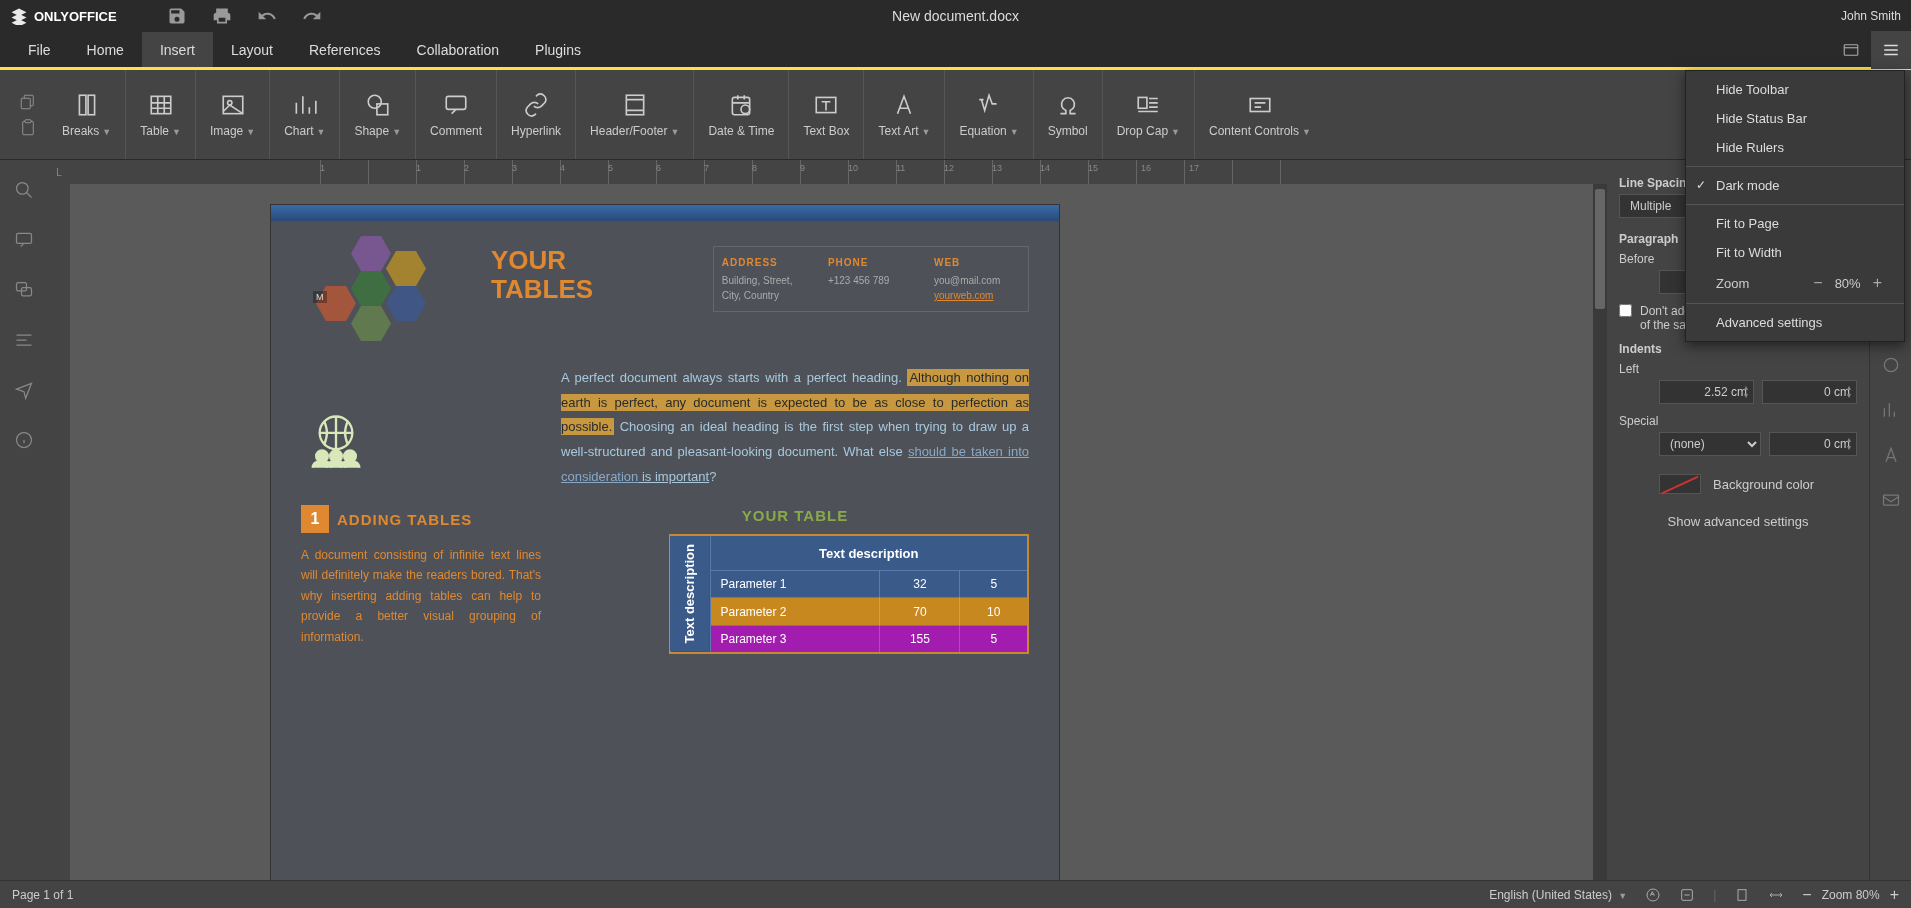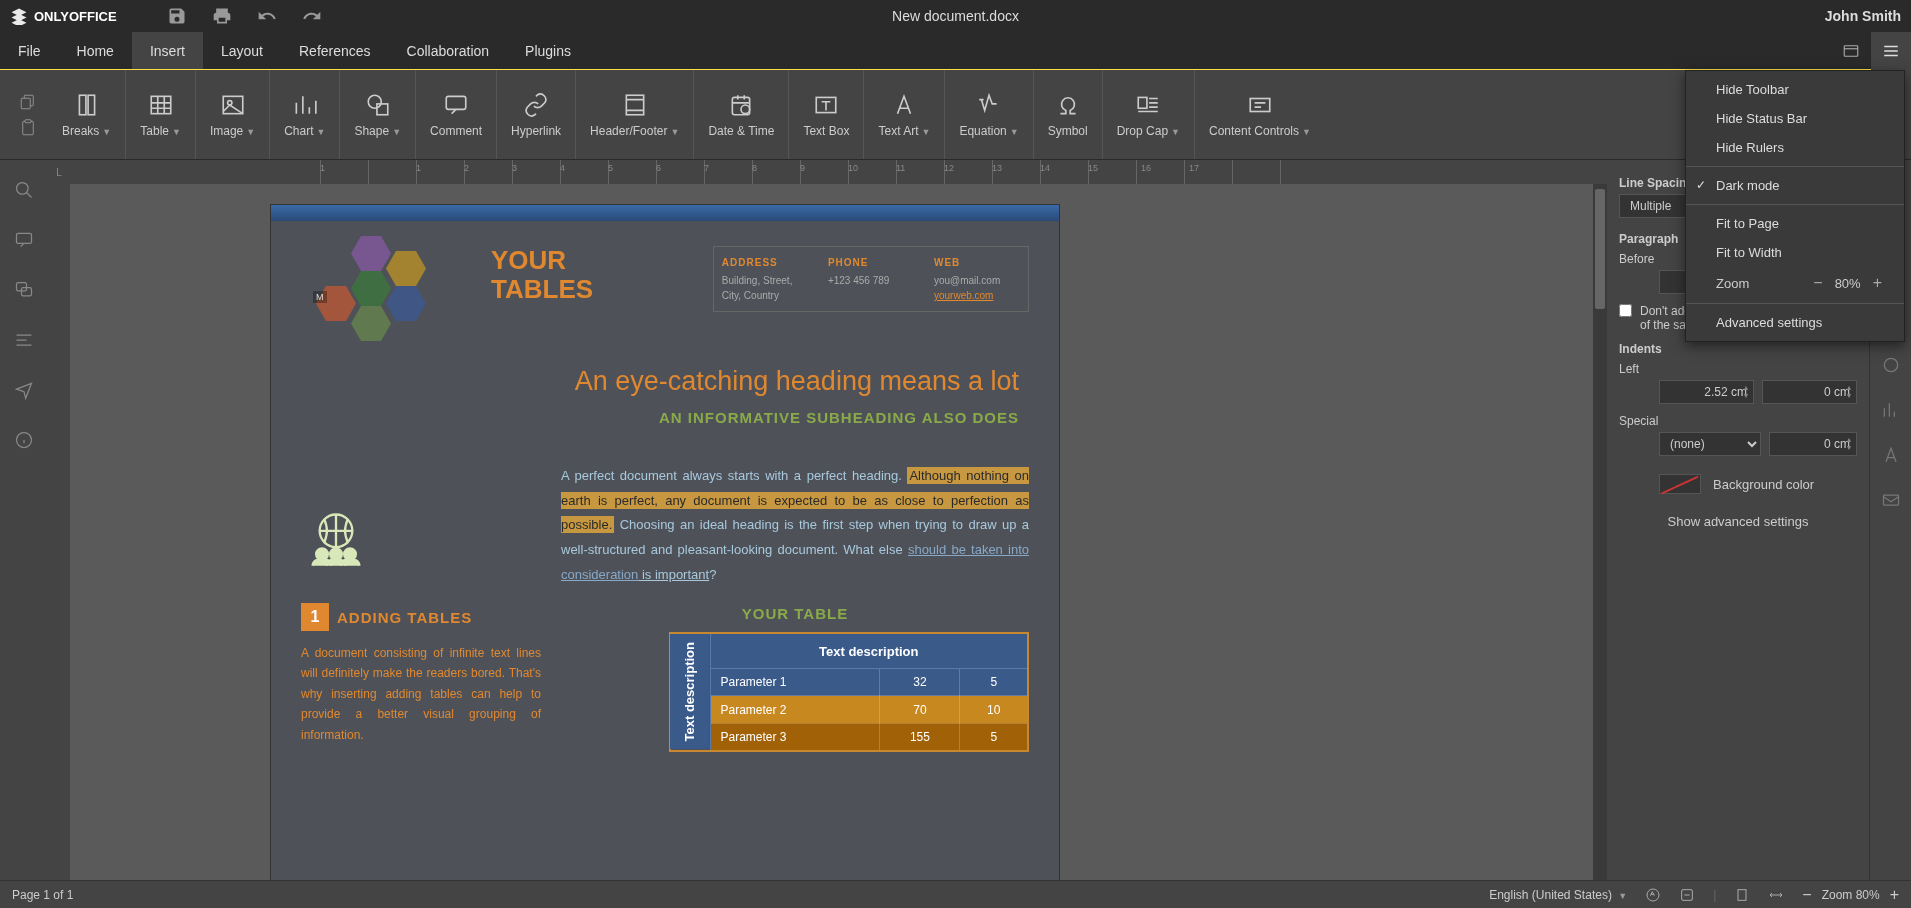--- a/index.html
+++ b/index.html
@@ -2,22 +2,22 @@
 <html><head>
 <meta charset="utf-8">
 <style>
 * { margin: 0; padding: 0; box-sizing: border-box; font-family: Arial, sans-serif; }
 body { background: #404040; color: #ccc; width: 1911px; height: 908px; overflow: hidden; position: relative; transform-origin: top left; }
 .title-bar { height: 32px; background: #2a2a2a; display: flex; align-items: center; padding: 0 10px; }
 .logo { color: #fff; font-weight: bold; font-size: 13px; display: flex; align-items: center; gap: 6px; }
 .title-icons { display: flex; gap: 25px; margin-left: 50px; }
 .title-icons svg { width: 20px; height: 20px; fill: #999; cursor: pointer; }
 .doc-title { position: absolute; left: 50%; transform: translateX(-50%); color: #ddd; font-size: 14px; }
-.user-name { margin-left: auto; color: #ddd; font-size: 14px; font-weight: bold; }
-.menu-bar { height: 38px; background: #2a2a2a; display: flex; align-items: center; border-bottom: 1px solid #fde047; }
+.user-name { margin-left: auto; color: #ddd; font-size: 12px; }
+.menu-bar { height: 38px; background: #2a2a2a; display: flex; align-items: center; padding-left: 10px; border-bottom: 3px solid #fde047; }
 .menu-item { padding: 0 18px; height: 100%; display: flex; align-items: center; font-size: 14px; color: #ddd; cursor: pointer; }
 .menu-item.active { background: #444; }
 .menu-right { margin-left: auto; display: flex; }
 .menu-right-icon { width: 40px; height: 38px; display: flex; align-items: center; justify-content: center; cursor: pointer; }
 .menu-right-icon.active { background: #444; }
 .ribbon { height: 90px; background: #444; display: flex; align-items: center; padding: 0 8px; border-bottom: 1px solid #2a2a2a; }
 .ribbon-left { width: 40px; display: flex; flex-direction: column; gap: 8px; align-items: center; justify-content: center; height: 100%; }
 .ribbon-left svg { width: 18px; height: 18px; fill: #aaa; cursor: pointer;}
 .ribbon-group { display: flex; flex-direction: column; align-items: center; justify-content: center; height: 100%; padding: 0 14px; border-right: 1px solid #555; cursor:pointer;}
 .ribbon-group:last-child { border-right: none; }
@@ -57,21 +57,21 @@
 .body-text { color: #a8c8dd; font-size: 13px; line-height: 1.9; text-align: justify; }
 .hl { background: #c89840; color: #2a2a2a; padding: 1px 2px; }
 .strike { text-decoration: line-through; color: #88a8c8;}
 .under { text-decoration: underline; }
 .table-title { color: #8aaa4a; font-size: 15px; font-weight: bold; text-align: center; margin: 18px 0 10px; letter-spacing: 1px;}
 .doc-table { border: 2px solid #c88830; border-collapse: collapse; margin-left: auto; width: 360px;}
 .doc-table th { background: #3a5a8a; color: #fff; padding: 8px; font-size: 13px; border: 1px solid #5a7aaa;}
 .doc-table td { padding: 5px 10px; font-size: 12px; text-align: center; border: 1px solid rgba(255,255,255,0.2);}
 .row-blue { background: #3a5a8a; color: #fff; }
 .row-gold { background: #c88820; color: #fff; }
-.row-green { background: #a16207; color: #fff; }
+.row-green { background: #a21caf; color: #fff; }
 .row-label-cell { background: #4a4a4a; color: #e08830; font-size: 11px; writing-mode: vertical-rl; transform: rotate(180deg); text-align: center; padding: 5px; width: 40px; vertical-align: middle;}
 .cell-left { text-align: left !important; }
 .right-panel { width: 262px; background: #444; padding: 10px 12px; font-size: 13px; color: #ccc; position: relative;}
 .panel-label { font-size: 12px; margin: 6px 0 4px; }
 .panel-select { width: 100%; background: #333; border: 1px solid #555; color: #ccc; padding: 3px 6px; font-size: 12px; height: 24px;}
 .panel-row { display: flex; gap: 8px; align-items: center; padding-left: 40px; }
 .panel-input-wrap { position: relative; flex: 1;}
 .panel-input { width: 100%; background: #333; border: 1px solid #555; color: #ccc; padding: 3px 6px; font-size: 12px; text-align: right; height: 24px;}
 .spinner { position: absolute; right: 2px; top: 0; height: 100%; width: 12px; display: flex; flex-direction: column; justify-content: center;}
 .spinner span { font-size: 7px; color: #888; line-height: 8px; cursor: pointer; text-align: center;}
@@ -343,24 +343,20 @@
                     <div class="header-col-label">PHONE</div>
                     <div class="header-col-val">+123 456 789</div>
                   </div>
                 <div class="header-col">
                     <div class="header-col-label">WEB</div>
                     <div class="header-col-val">you@mail.com</div>
                     <div class="header-col-val" style="color:#e08830;text-decoration:underline"><span>yourweb.com</span></div>
                   </div>
               </div>
             </div>
-          </div>
-          <div style="padding: 20px 40px 0">
-            <div class="main-heading">An eye-catching heading means a lot</div>
-            <div class="sub-heading">AN INFORMATIVE SUBHEADING ALSO DOES</div>
           </div>
           <div class="page-body">
             <div class="body-left">
               <svg class="globe-icon" viewBox="0 0 60 50" fill="none" stroke="#d8e8b8" stroke-width="2">
                   <circle cx="30" cy="18" r="14"></circle>
                   <path d="M16 18h28M30 4v28M20 8c3 8 3 12 0 20M40 8c-3 8-3 12 0 20"></path>
                   <circle cx="18" cy="38" r="5" fill="#d8e8b8"></circle>
                   <circle cx="30" cy="38" r="5" fill="#d8e8b8"></circle>
                   <circle cx="42" cy="38" r="5" fill="#d8e8b8"></circle>
                   <path d="M10 48c0-4 4-6 8-6s8 2 8 6M22 48c0-4 4-6 8-6s8 2 8 6M34 48c0-4 4-6 8-6s8 2 8 6" fill="#d8e8b8"></path>

